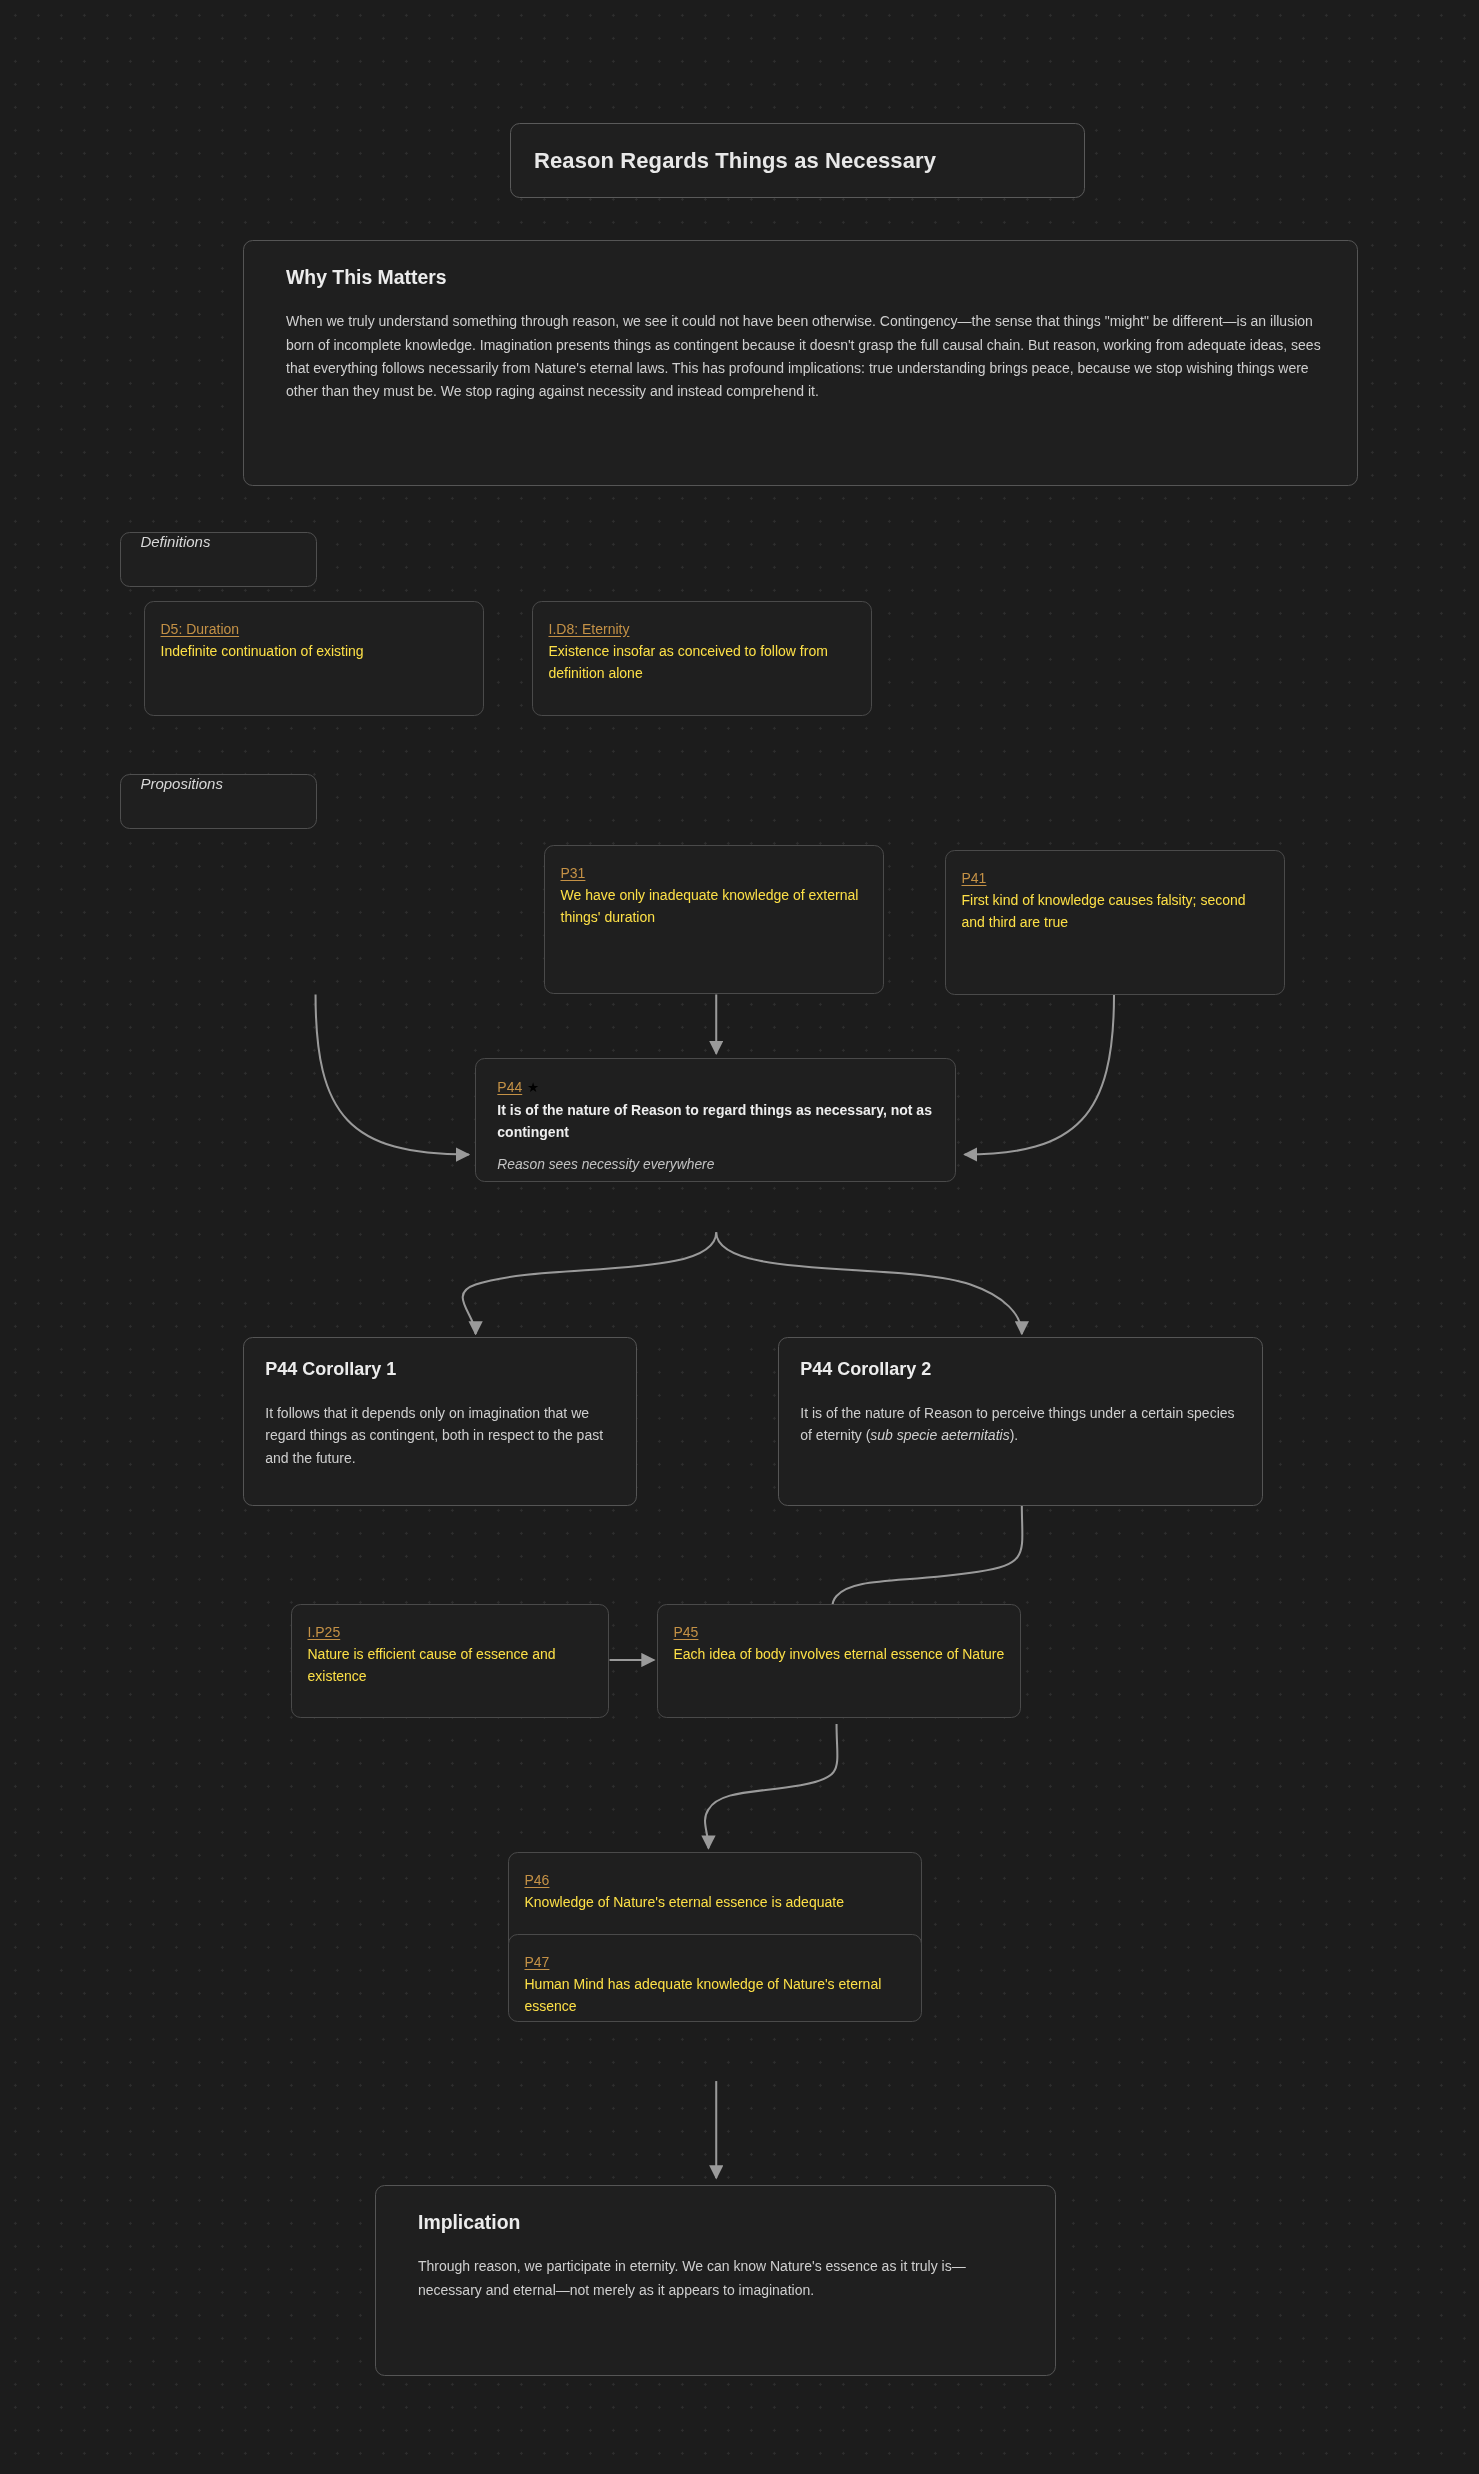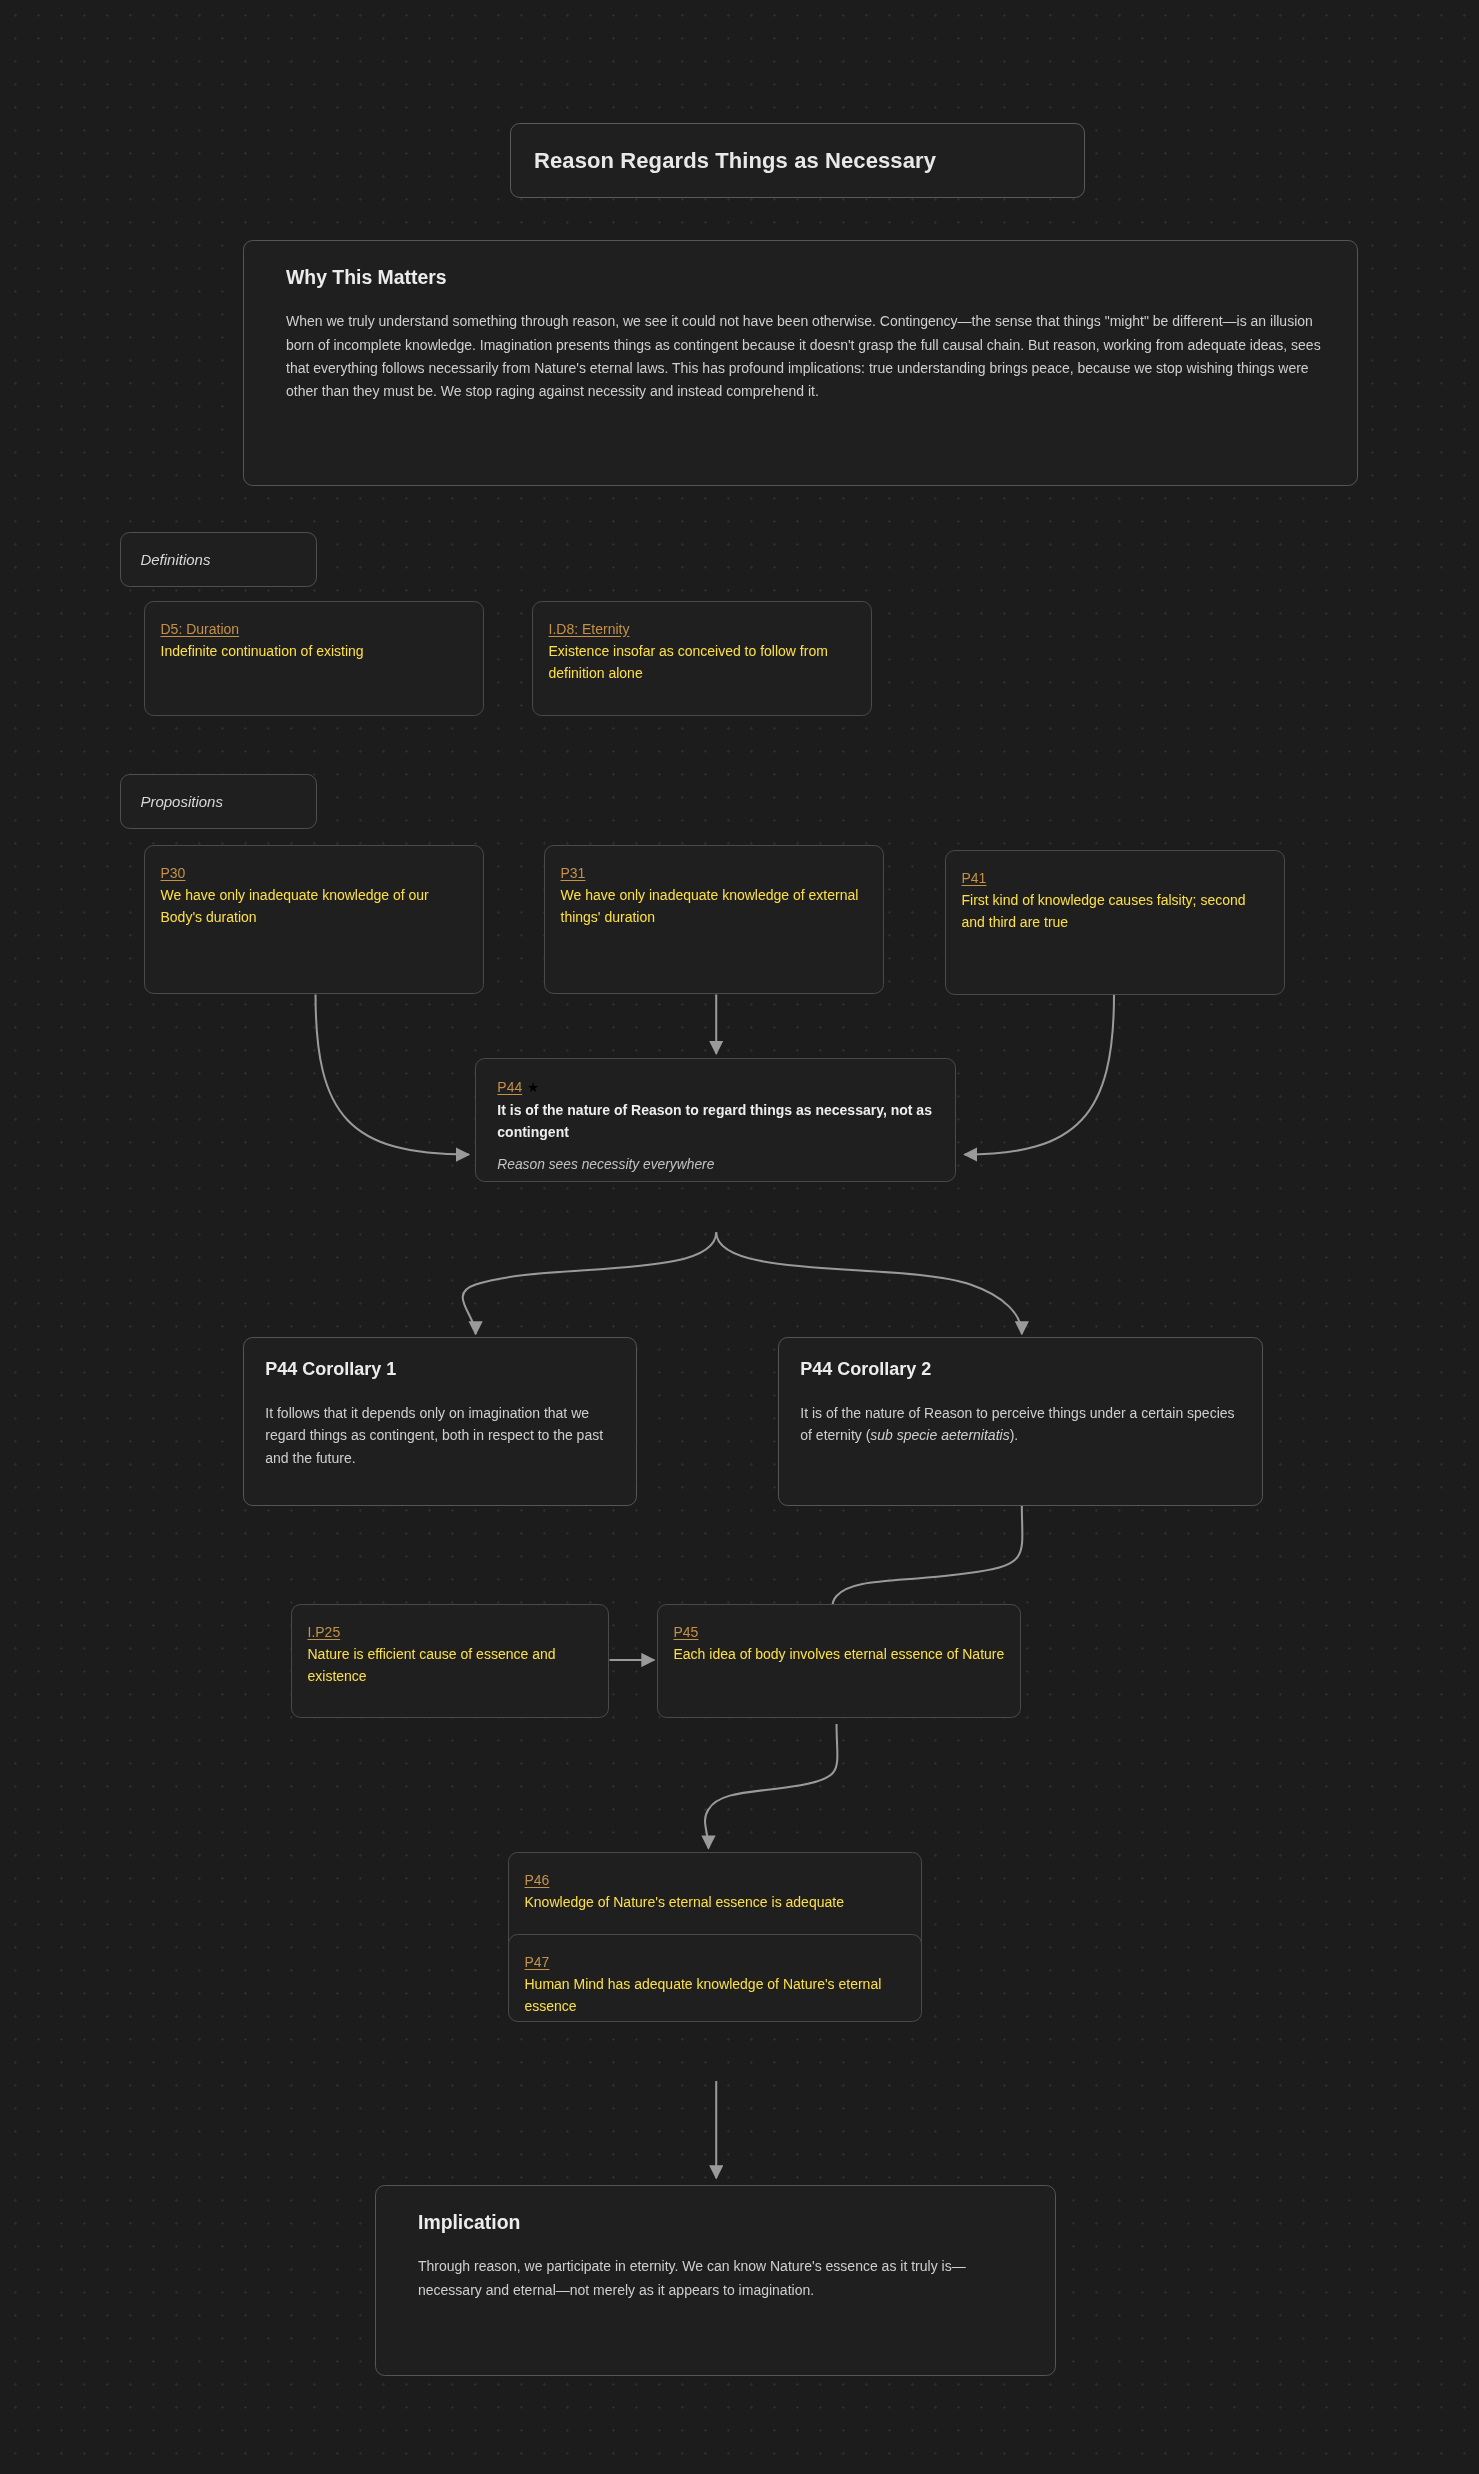--- a/index.html
+++ b/index.html
@@ -65,21 +65,20 @@
   }
   .callout .body {
     font-size: 14px;
     line-height: 1.66;
     color: #cfcfcf;
   }
 
   
   .group-label {
     display: flex;
-    align-items: center;
     padding: 0 19.4px;
     border-color: #4f4f4f;
   }
   .group-label .t {
     font-size: 15px;
     font-style: italic;
     color: #d8d8d8;
   }
 
   
@@ -190,24 +189,20 @@
 
   <div class="node ref" style="left:532px; top:601px; width:340px; height:115px;">
     <div><span class="link">I.D8: Eternity</span></div>
     <div class="desc">Existence insofar as conceived to follow from definition alone</div>
   </div>
 
   <div class="node group-label" style="left:120px; top:774px; width:197px; height:55px;">
     <span class="t">Propositions</span>
   </div>
 
-  <div class="node ref" style="left:144px; top:845px; width:340px; height:149px;">
-    <div><span class="link">P30</span></div>
-    <div class="desc">We have only inadequate knowledge of our Body's duration</div>
-  </div>
 
   <div class="node ref" style="left:544px; top:845px; width:340px; height:149px;">
     <div><span class="link">P31</span></div>
     <div class="desc">We have only inadequate knowledge of external things' duration</div>
   </div>
 
   <div class="node ref" style="left:945px; top:850px; width:340px; height:145px;">
     <div><span class="link">P41</span></div>
     <div class="desc">First kind of knowledge causes falsity; second and third are true</div>
   </div>

